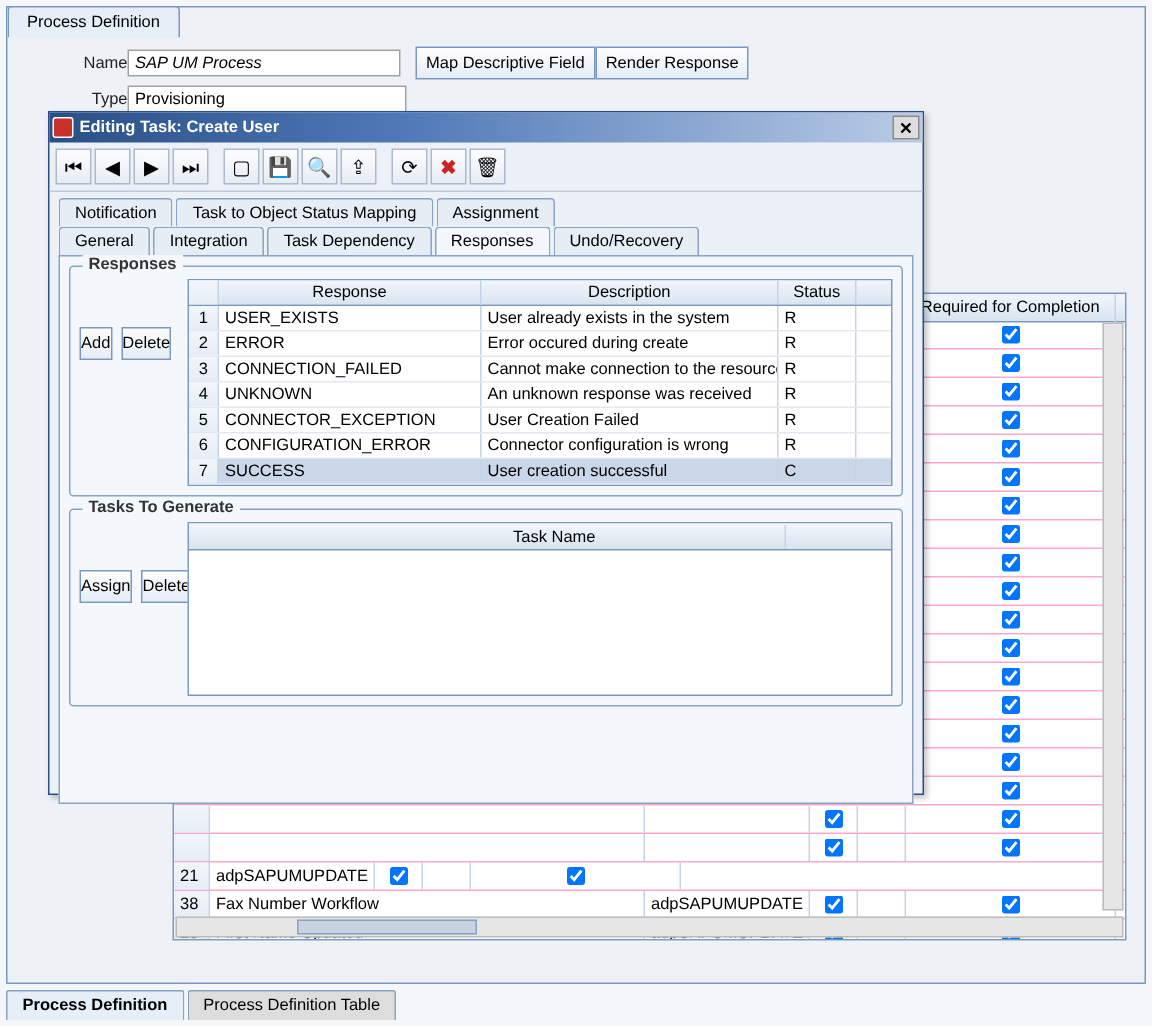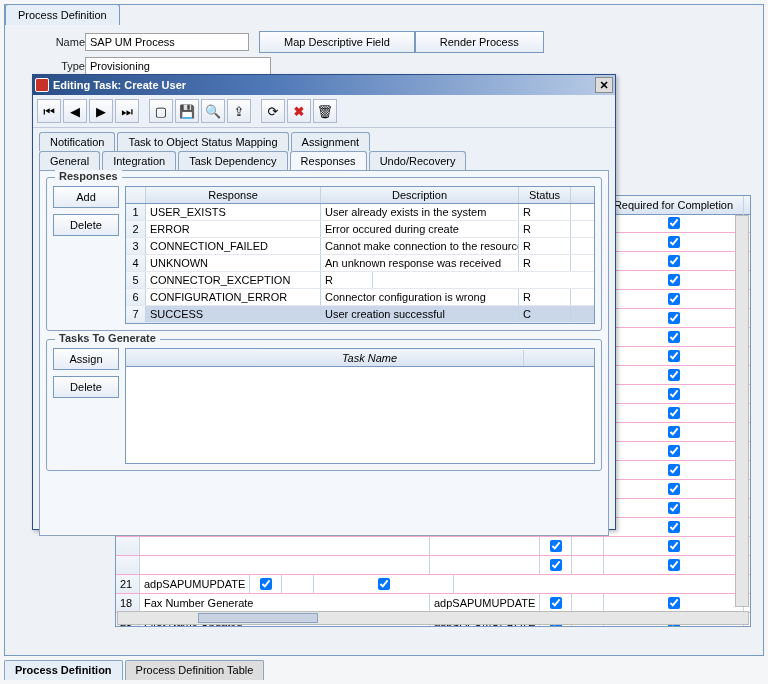--- a/index.html
+++ b/index.html
@@ -10,21 +10,21 @@
   .outer-tab { position: absolute; top: -1px; left: 0; padding: 4px 12px; background: #e6eef7; border: 1px solid #7a99bf; border-bottom: none; border-top-left-radius: 3px; border-top-right-radius: 3px; }
   .bottom-tabs { position: absolute; left: 4px; bottom: 4px; height: 20px; display: flex; gap: 2px; }
   .bottom-tab { padding: 3px 10px; border: 1px solid #8aa3c1; background: #ddd; border-bottom: none; border-top-left-radius: 2px; border-top-right-radius: 2px; }
   .bottom-tab.active { background: #e6eef7; font-weight: bold; }
 
   
   .bg-form { position: absolute; top: 26px; left: 10px; right: 10px; }
   .row { display: flex; align-items: center; margin-bottom: 4px; gap: 0; }
   .lbl { width: 70px; text-align: right; color: #222; }
   .txt { border: 1px solid #a0a0a0; background: #fff; padding: 2px 4px; height: 18px; }
-  .btn { border: 1px solid #7a99bf; background: linear-gradient(#fdfdfe,#e6edf7); padding: 3px 24px; height: 22px; display: inline-flex; align-items: center; cursor: default; }
+  .btn { border: 1px solid #7a99bf; background: linear-gradient(#fdfdfe,#e6edf7); padding: 3px 6px; height: 22px; display: inline-flex; align-items: center; cursor: default; }
 
   
   .bg-grid { position: absolute; top: 190px; left: 110px; right: 12px; bottom: 28px; border: 1px solid #7a99bf; background: #fff; overflow: hidden; }
   .bg-grid-head { display: flex; background: linear-gradient(#f2f6fb,#d9e4f1); border-bottom: 1px solid #7a99bf; }
   .bg-grid-head .cell, .bg-row .cell { border-right: 1px solid #c5d3e6; padding: 2px 4px; height: 18px; display: flex; align-items: center; overflow: hidden; white-space: nowrap; }
   .bg-grid-body { position: absolute; top: 18px; left: 0; right: 0; bottom: 0; overflow: hidden; }
   .bg-row { display: flex; border-bottom: 1px solid #f9a8d4; }
   .rownum { width: 24px; background: linear-gradient(#f2f6fb,#e6edf5); text-align: center; border-right: 1px solid #aab; }
   .col-task { width: 290px; }
   .col-ev { width: 110px; }
@@ -50,57 +50,57 @@
   
   .tabrow { display: flex; padding: 4px 6px 0 6px; gap: 2px; }
   .tab { padding: 3px 10px; border: 1px solid #8aa3c1; background: #e6edf5; border-bottom: none; border-top-left-radius: 3px; border-top-right-radius: 3px; }
   .tab.active { background: #f4f8fc; }
   .tabpanel { margin: 0 6px 6px 6px; border: 1px solid #8aa3c1; background: #f4f8fc; height: 366px; padding: 6px; }
 
   .group { border: 1px solid #8aa3c1; border-radius: 3px; padding: 8px 6px 6px 6px; position: relative; margin-bottom: 8px; }
   .group-title { position: absolute; top: -8px; left: 8px; background: #f4f8fc; padding: 0 4px; font-weight: bold; color: #333; }
 
   .resp-wrap { display: flex; gap: 6px; }
-  .btncol { display: flex; flex-direction: column; gap: 6px; width: 66px; }
+  .btncol { display: flex; flex-direction: row; gap: 6px; width: 66px; margin-top: 32px; }
   .smallbtn { border: 1px solid #7a99bf; background: linear-gradient(#fdfdfd,#e6edf7); height: 22px; display: flex; align-items: center; justify-content: center; }
 
   .grid { border: 1px solid #7a99bf; background: #fff; flex: 1; }
   .ghead { display: flex; background: linear-gradient(#f2f6fb,#d9e4f1); border-bottom: 1px solid #7a99bf; }
   .ghead .c, .grow .c { border-right: 1px solid #c5d3e6; padding: 1px 4px; height: 16px; display: flex; align-items: center; overflow: hidden; white-space: nowrap; }
   .grow { display: flex; border-bottom: 1px solid #e3e8ef; }
   .grow.sel { background: #cad7e8; }
   .rn { width: 20px; background: linear-gradient(#f2f6fb,#e6edf5); justify-content: center; border-right: 1px solid #aab; }
   .c-resp { width: 175px; }
   .c-desc { width: 198px; }
   .c-stat { width: 52px; }
 
   .task-grid { border: 1px solid #7a99bf; background: #fff; flex: 1; height: 116px; }
-  .task-head { display: flex; background: linear-gradient(#f2f6fb,#d9e4f1); border-bottom: 1px solid #7a99bf; height: 18px; align-items: center; justify-content: center; font-style: italic; }
+  .task-head { display: flex; background: linear-gradient(#f2f6fb,#d9e4f1); border-bottom: 1px solid #7a99bf; height: 18px; align-items: center; justify-content: center; }
   .c-taskname { width: 308px; border-right: 1px solid #c5d3e6; text-align: center; padding: 2px; }
 
   .scrollslot { position: absolute; right: 14px; top: 210px; bottom: 48px; width: 14px; background: #e6e6e6; border: 1px solid #bbb; }
   .hscroll { position: absolute; left: 112px; right: 14px; bottom: 30px; height: 14px; background: #e6e6e6; border: 1px solid #bbb; display:flex; align-items:center;}
   .hscroll .thumb { width: 120px; height: 10px; background: #c8d2e0; border: 1px solid #8aa3c1; margin-left: 80px;}
 </style>
 </head>
 <body>
 
 <div class="outer">
   <div class="outer-tab"><span>Process Definition</span></div>
 
   <div class="bg-form">
     <div class="row">
       <span class="lbl">Name</span>
-      <input class="txt" style="width: 164px;" value="SAP UM Process">
+      <input class="txt" style="width: 182px; font-style: italic;" value="SAP UM Process">
       <div style="width:10px"></div>
       <div class="btn">
           <span>Map Descriptive Field</span>
         </div>
       <div class="btn">
-          <span>Render Process</span>
+          <span>Render Response</span>
         </div>
     </div>
     <div class="row">
       <span class="lbl">Type</span>
       <input class="txt" style="width: 186px;" value="Provisioning">
     </div>
   </div>
 
   <div class="bg-grid">
     <div class="bg-grid-head">
@@ -345,22 +345,22 @@
           <div class="cell col-ev">adpSAPUMUPDATE</div>
           <div class="cell col-chk">
             <input type="checkbox" class="chk" checked="" style="">
           </div>
           <div class="cell col-chk"></div>
           <div class="cell col-req">
             <input type="checkbox" class="chk" checked="" style="">
           </div>
         </div>
         <div class="bg-row">
-          <div class="cell rownum">18</div>
-          <div class="cell col-task">Fax Number Generate</div>
+          <div class="cell rownum">38</div>
+          <div class="cell col-task">Fax Number Workflow</div>
           <div class="cell col-ev">adpSAPUMUPDATE</div>
           <div class="cell col-chk">
             <input type="checkbox" class="chk" checked="" style="">
           </div>
           <div class="cell col-chk"></div>
           <div class="cell col-req">
             <input type="checkbox" class="chk" checked="" style="">
           </div>
         </div>
         <div class="bg-row">
@@ -487,20 +487,21 @@
               </div>
               <div class="grow">
                 <div class="c rn">4</div>
                 <div class="c c-resp">UNKNOWN</div>
                 <div class="c c-desc">An unknown response was received</div>
                 <div class="c c-stat">R</div>
               </div>
               <div class="grow">
                 <div class="c rn">5</div>
                 <div class="c c-resp">CONNECTOR_EXCEPTION</div>
+                <div class="c c-desc">User Creation Failed</div>
                 <div class="c c-stat">R</div>
               </div>
               <div class="grow">
                 <div class="c rn">6</div>
                 <div class="c c-resp">CONFIGURATION_ERROR</div>
                 <div class="c c-desc">Connector configuration is wrong</div>
                 <div class="c c-stat">R</div>
               </div>
               <div class="grow sel">
                 <div class="c rn">7</div>

